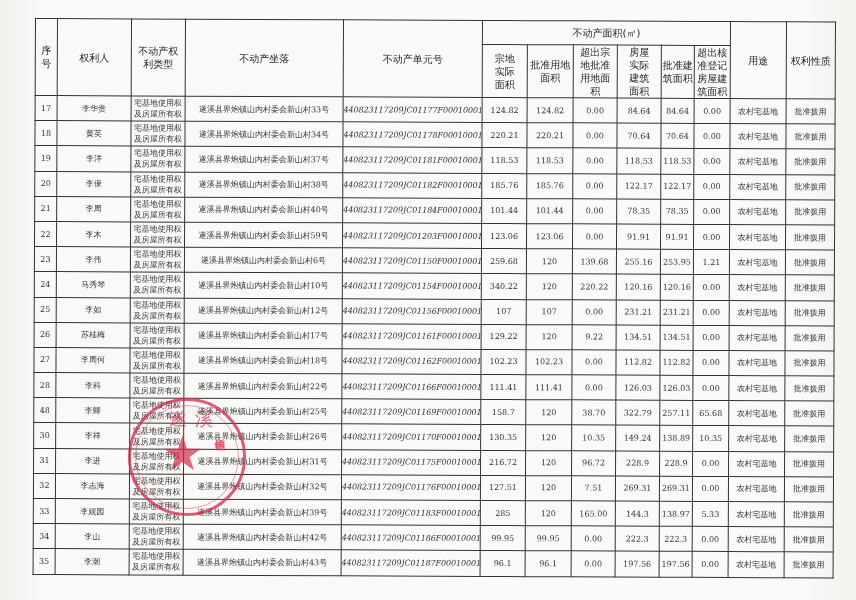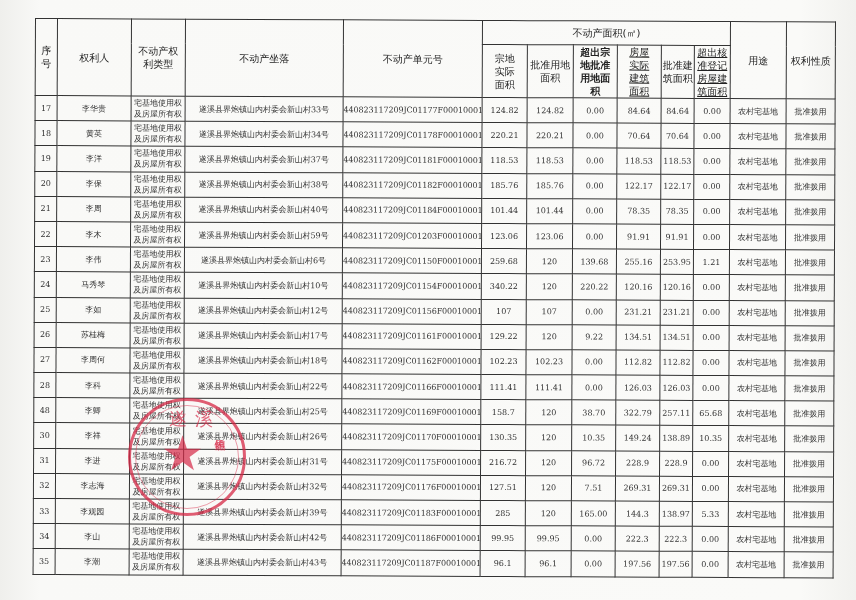--- a/index.html
+++ b/index.html
@@ -30,21 +30,21 @@
   table.reg th {
     font-family:"DejaVu Sans", "Liberation Sans", sans-serif;
     font-weight:normal; font-size:10px; line-height:13px; color:#222;
   }
   th.group { height:23px; font-size:10px; }
   th.sub { height:45px; }
   th.small { font-size:9.5px; line-height:12px; }
   table.reg td { height:24.2px; font-size:8px; color:#333; }
   td.type { font-size:8.5px; line-height:11px; }
   td.loc { font-size:8.5px; }
-  td.unit { font-size:7.6px; letter-spacing:-0.1px; }
+  td.unit { font-size:7.6px; letter-spacing:-0.1px;font-style:italic; }
   td.num { font-size:8px; }
   td.use, td.nature { font-family:Liberation Mono, monospace; font-size:8.5px; }
   td.name { font-family:"DejaVu Sans", "Liberation Sans", sans-serif; font-size:9px; }
   .stamp {
     position:absolute; left:128px; top:398px; width:112px; height:112px;
     border-radius:50%;
     border:3px solid rgba(214,40,70,0.75);
     pointer-events:none;
   }
   .stamp .inner {
@@ -87,24 +87,24 @@
         <th rowspan="2" style="padding:0 4px;border-radius:22px;">不动产权利类型</th>
         <th rowspan="2">不动产坐落</th>
         <th rowspan="2">不动产单元号</th>
         <th colspan="6" class="group">不动产面积(㎡)</th>
         <th rowspan="2">用途</th>
         <th rowspan="2">权利性质</th>
       </tr>
       <tr>
         <th class="sub" style="padding:0 12px;">宗地实际面积</th>
         <th class="sub" style="padding:0 2px;border-radius:9px;">批准用地面积</th>
-        <th class="sub small" style="padding:0 3px;font-weight:bold;">超出宗地批准用地面积</th>
-        <th class="sub small" style="padding:0 7px;text-decoration:underline;">房屋实际建筑面积</th>
+        <th class="sub small" style="padding:0 3px;">超出宗地批准用地面积</th>
+        <th class="sub small" style="padding:0 7px;">房屋实际建筑面积</th>
         <th class="sub small" style="padding:0 1px;">批准建筑面积</th>
-        <th class="sub small" style="padding:0 2px;text-decoration:underline;">超出核准登记房屋建筑面积</th>
+        <th class="sub small" style="padding:0 2px;">超出核准登记房屋建筑面积</th>
       </tr>
     </thead>
     <tbody id="rows">
         <tr>
           <td>17</td>
           <td class="name">李华贵</td>
           <td class="type">宅基地使用权及房屋所有权</td>
           <td class="loc">遂溪县界炮镇山内村委会新山村33号</td>
           <td class="unit">440823117209JC01177F00010001</td>
           <td class="num">124.82</td>

